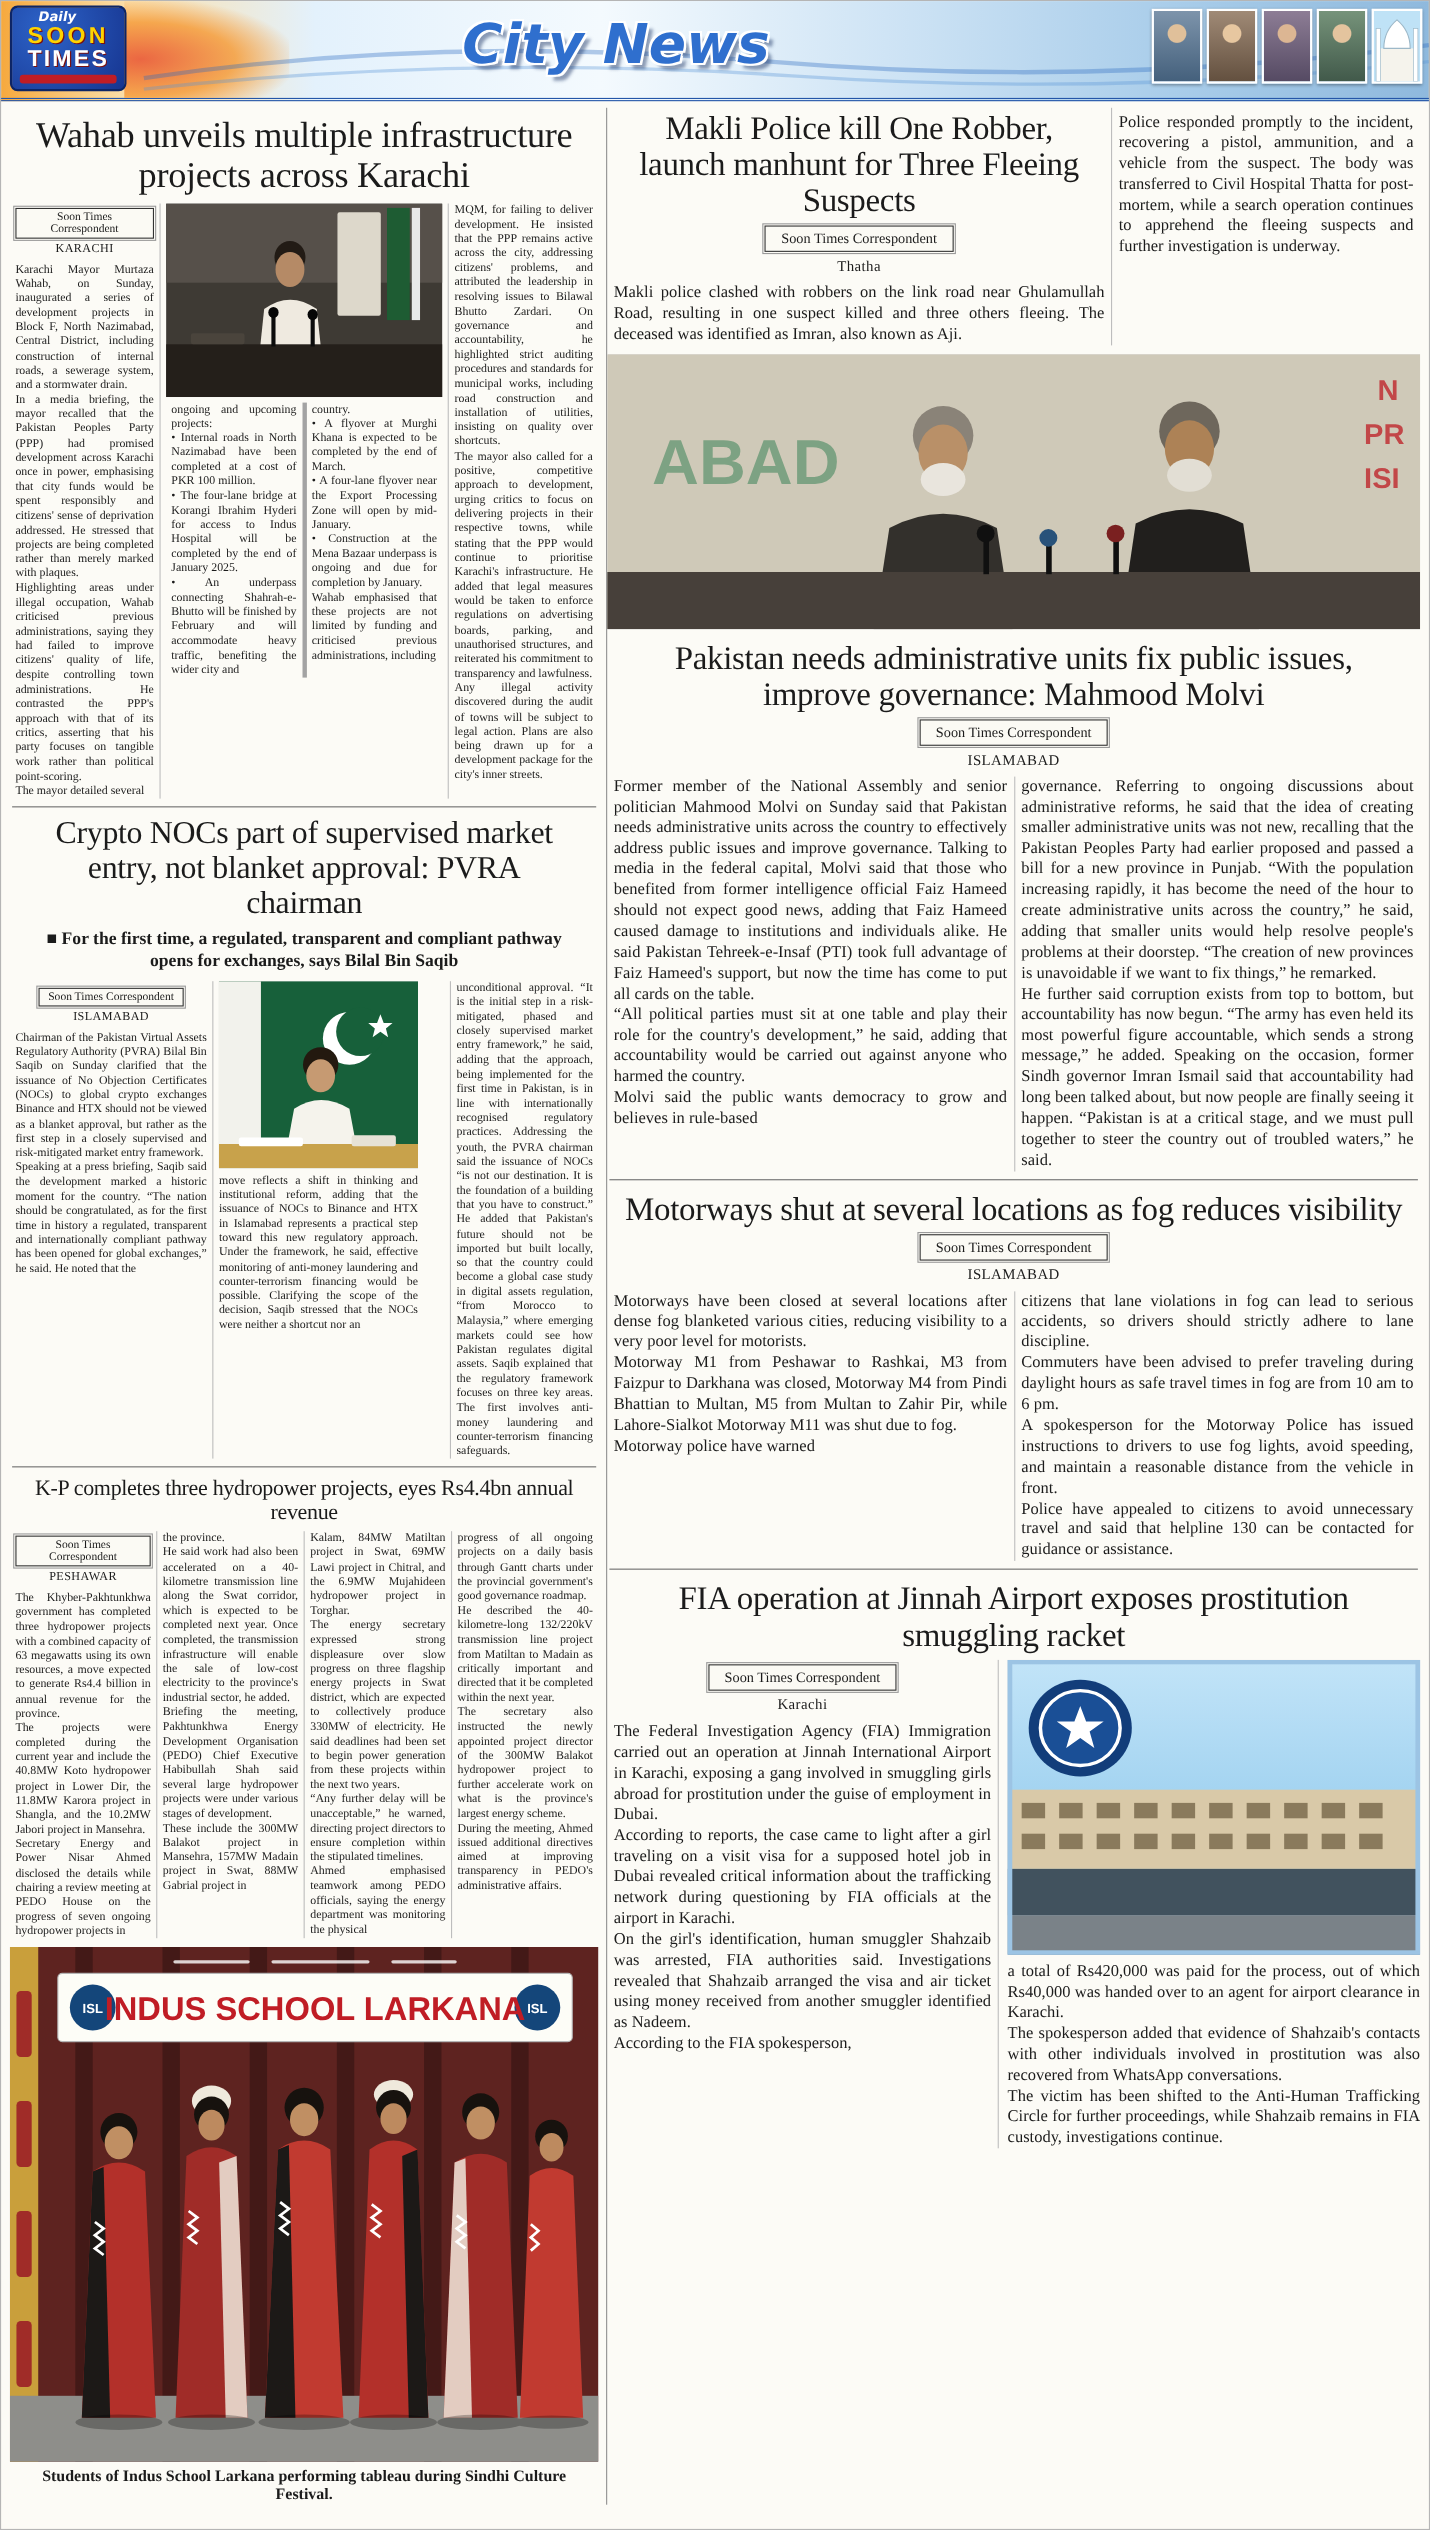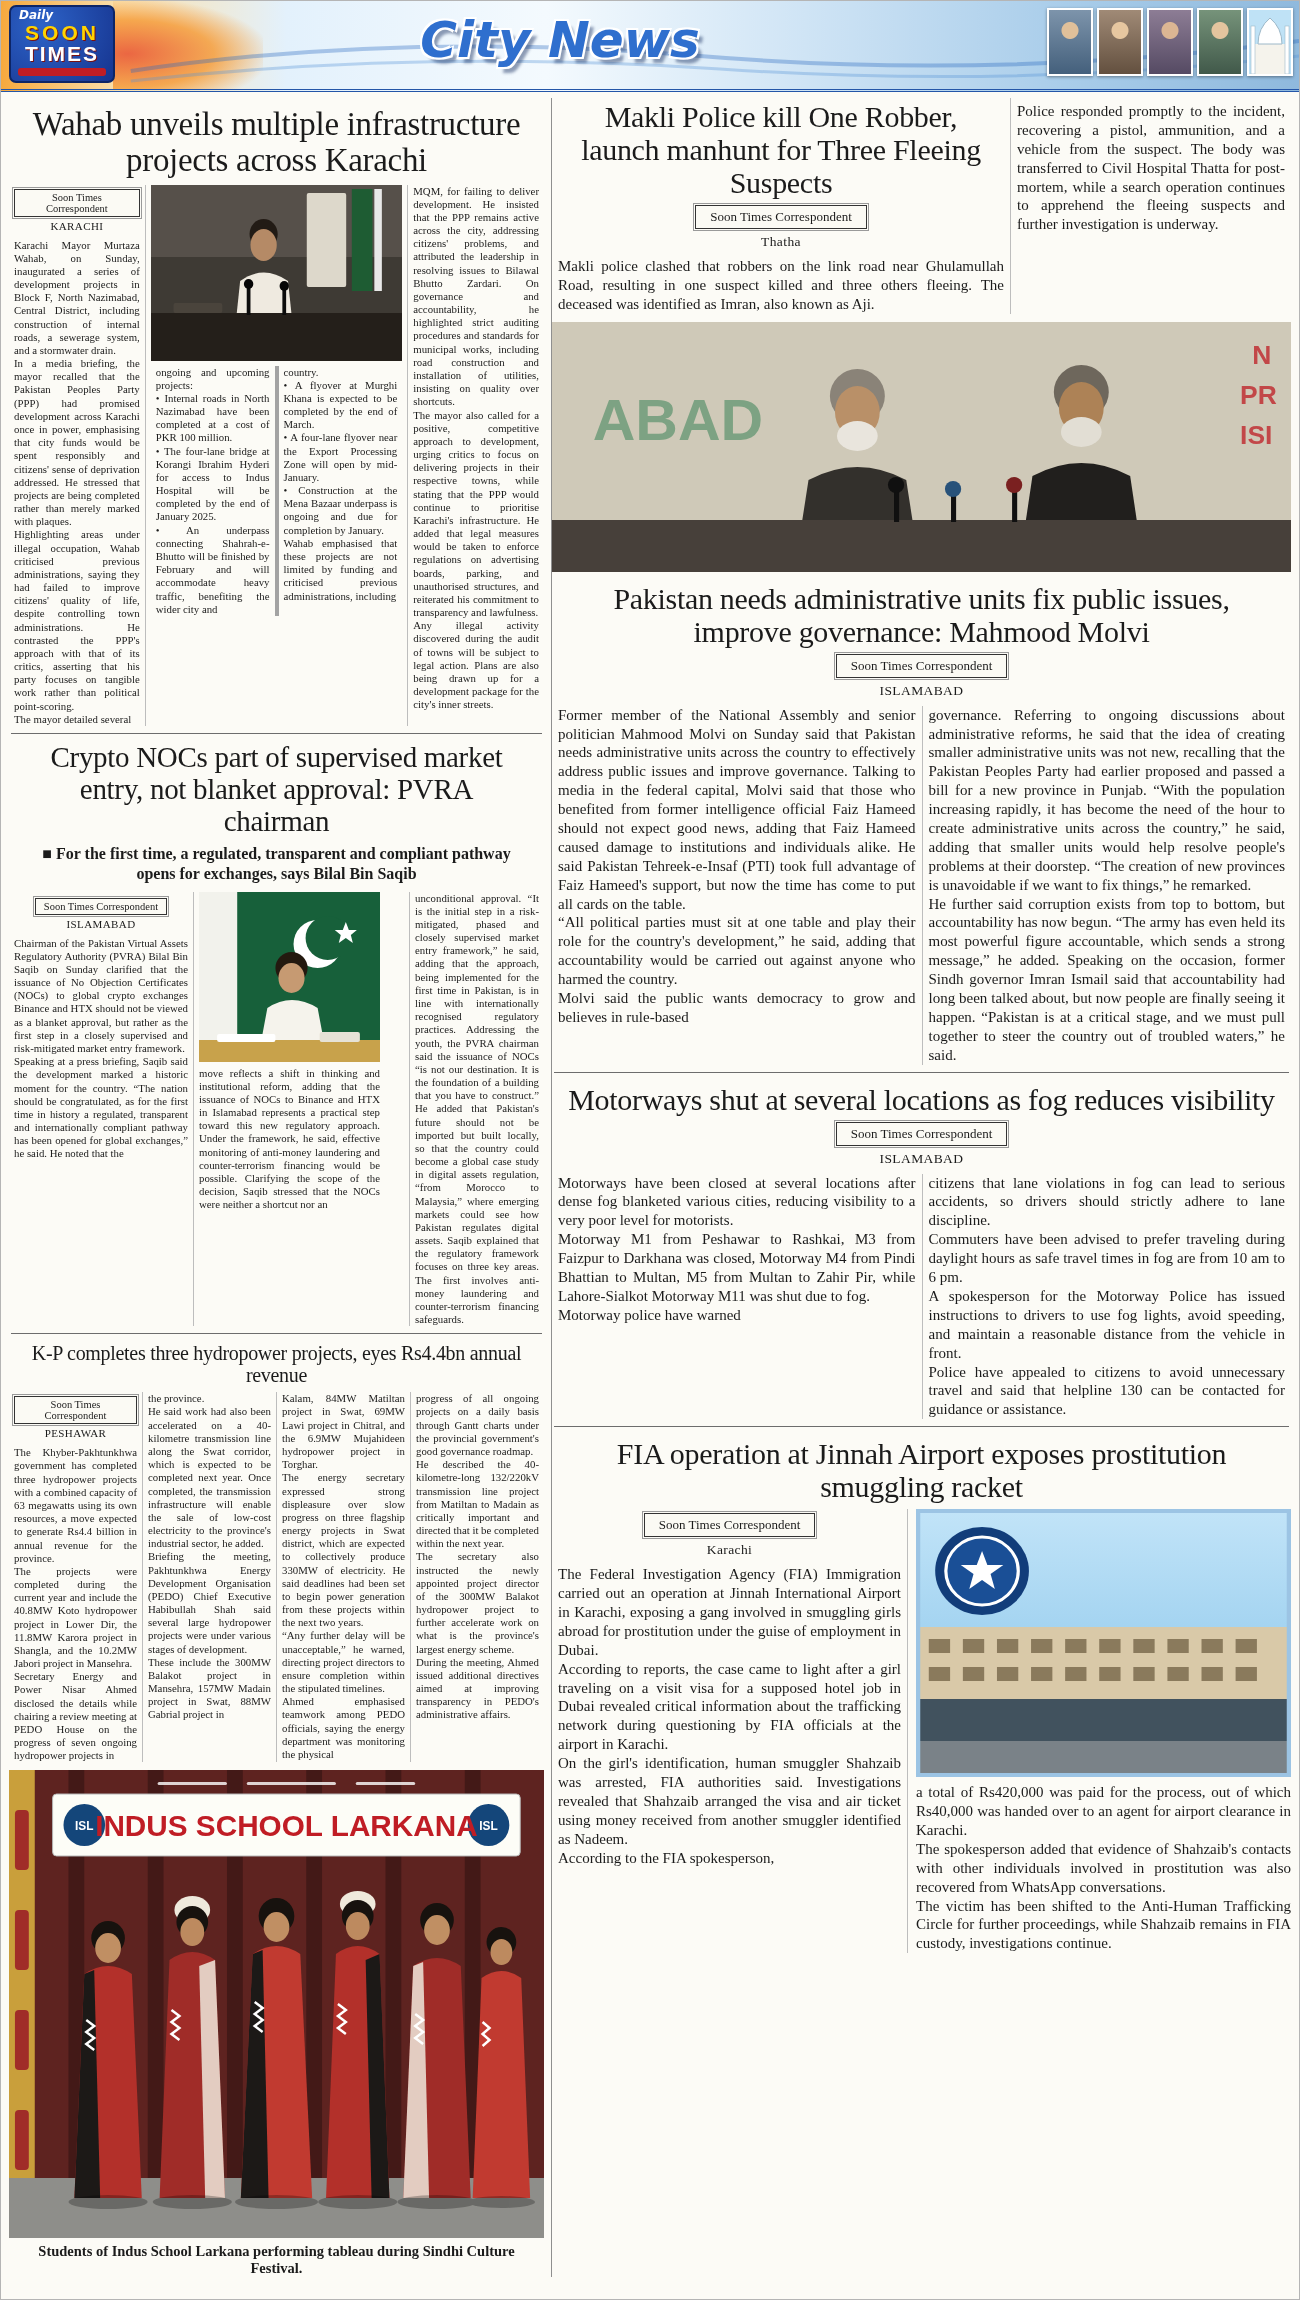--- a/index.html
+++ b/index.html
@@ -7,21 +7,21 @@
         font-family:"Liberation Serif","DejaVu Serif",serif;color:#1b1b1b;border:1px solid #b5b5b5;box-sizing:border-box;}
 
   
   .masthead{height:88px;position:relative;overflow:hidden;border-bottom:3px double #2456a8;
     background:linear-gradient(90deg,#f6a93e 0%,#fbe0ac 9%,#e3f1fc 22%,#f4fafe 42%,#cfe4f5 62%,#a9cdea 82%,#8fb9dd 100%);}
   .mast-flame{position:absolute;left:112px;top:0;width:150px;height:88px;
     background:radial-gradient(ellipse at 10% 60%,#e8512f 0%,#f59d3c 45%,rgba(245,157,60,0) 75%);opacity:.85;}
   .mast-wave{position:absolute;left:0;top:0;width:100%;height:100%;}
   .logo{position:absolute;left:8px;top:4px;width:106px;height:78px;border:2px solid #0d2566;border-radius:7px;
     background:radial-gradient(circle at 30% 25%,#2d63c8,#16348f);text-align:center;box-sizing:border-box;padding-top:1px;}
-  .logo .daily{display:block;text-align:left;padding-left:8px;font-family:"DejaVu Sans",sans-serif;
+  .logo .daily{display:block;text-align:left;padding-left:24px;font-family:"DejaVu Sans",sans-serif;
     font-style:italic;font-weight:bold;color:#fff;font-size:12px;}
   .logo .l1{display:block;font-family:"Liberation Sans",sans-serif;font-weight:bold;font-size:21px;line-height:1.0;
     letter-spacing:3px;color:#ffd400;text-shadow:1px 1px 0 #7a1010;}
   .logo .l2{display:block;font-family:"Liberation Sans",sans-serif;font-weight:bold;font-size:21px;line-height:1.05;
     letter-spacing:2px;color:#fff;text-shadow:1px 1px 0 #7a1010;}
   .logo .tag{display:block;height:8px;margin:3px 7px 0;background:#c01d25;border-radius:3px;}
   .citynews{position:absolute;left:150px;right:330px;top:10px;text-align:center;
     font-family:"DejaVu Sans","Liberation Sans",sans-serif;font-weight:bold;font-style:italic;font-size:50px;color:#2f6fce;
     text-shadow:-2px -2px 0 #fff,2px -2px 0 #fff,-2px 2px 0 #fff,2px 2px 0 #fff,5px 6px 3px rgba(15,40,90,.45);}
   .mast-photos{position:absolute;right:6px;top:7px;display:flex;gap:4px;}
@@ -337,21 +337,21 @@
     <div class="half right">
 
       <article>
         <div class="makli-grid">
           <div class="mk-left">
             <h2 class="hl hl-r" style="margin-top:2px;">Makli Police kill One Robber, launch manhunt for Three Fleeing Suspects</h2>
             <div class="byline">
               <span class="box">Soon Times Correspondent</span>
               <span class="city">Thatha</span>
             </div>
-            <p class="bt-r">Makli police clashed that robbers on the link road near Ghulamullah Road, resulting in one suspect killed and three others fleeing. The deceased was identified as Imran, also known as Aji.</p>
+            <p class="bt-r">Makli police clashed with robbers on the link road near Ghulamullah Road, resulting in one suspect killed and three others fleeing. The deceased was identified as Imran, also known as Aji.</p>
           </div>
           <div class="mk-right">
             <p class="bt-r">Police responded promptly to the incident, recovering a pistol, ammunition, and a vehicle from the suspect. The body was transferred to Civil Hospital Thatta for post-mortem, while a search operation continues to apprehend the fleeing suspects and further investigation is underway.</p>
           </div>
         </div>
       </article>
 
       <figure style="margin:8px 0 0;">
         <svg class="photo" viewBox="0 0 726 250" height="250" preserveAspectRatio="none">
           <rect width="726" height="250" fill="#cfc9b8"></rect>

